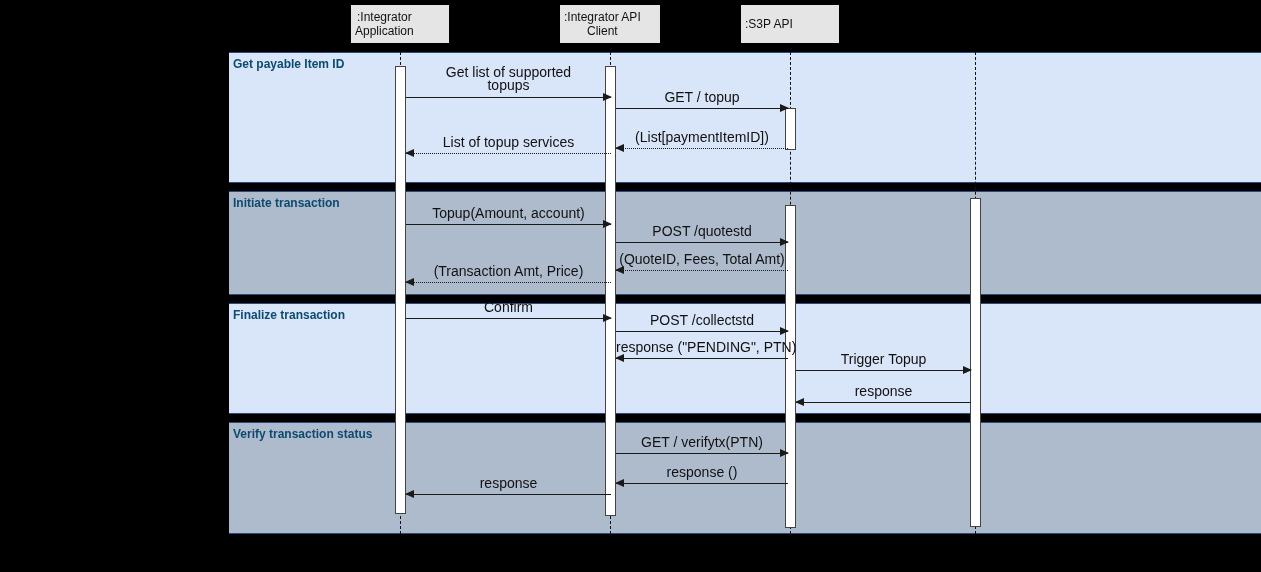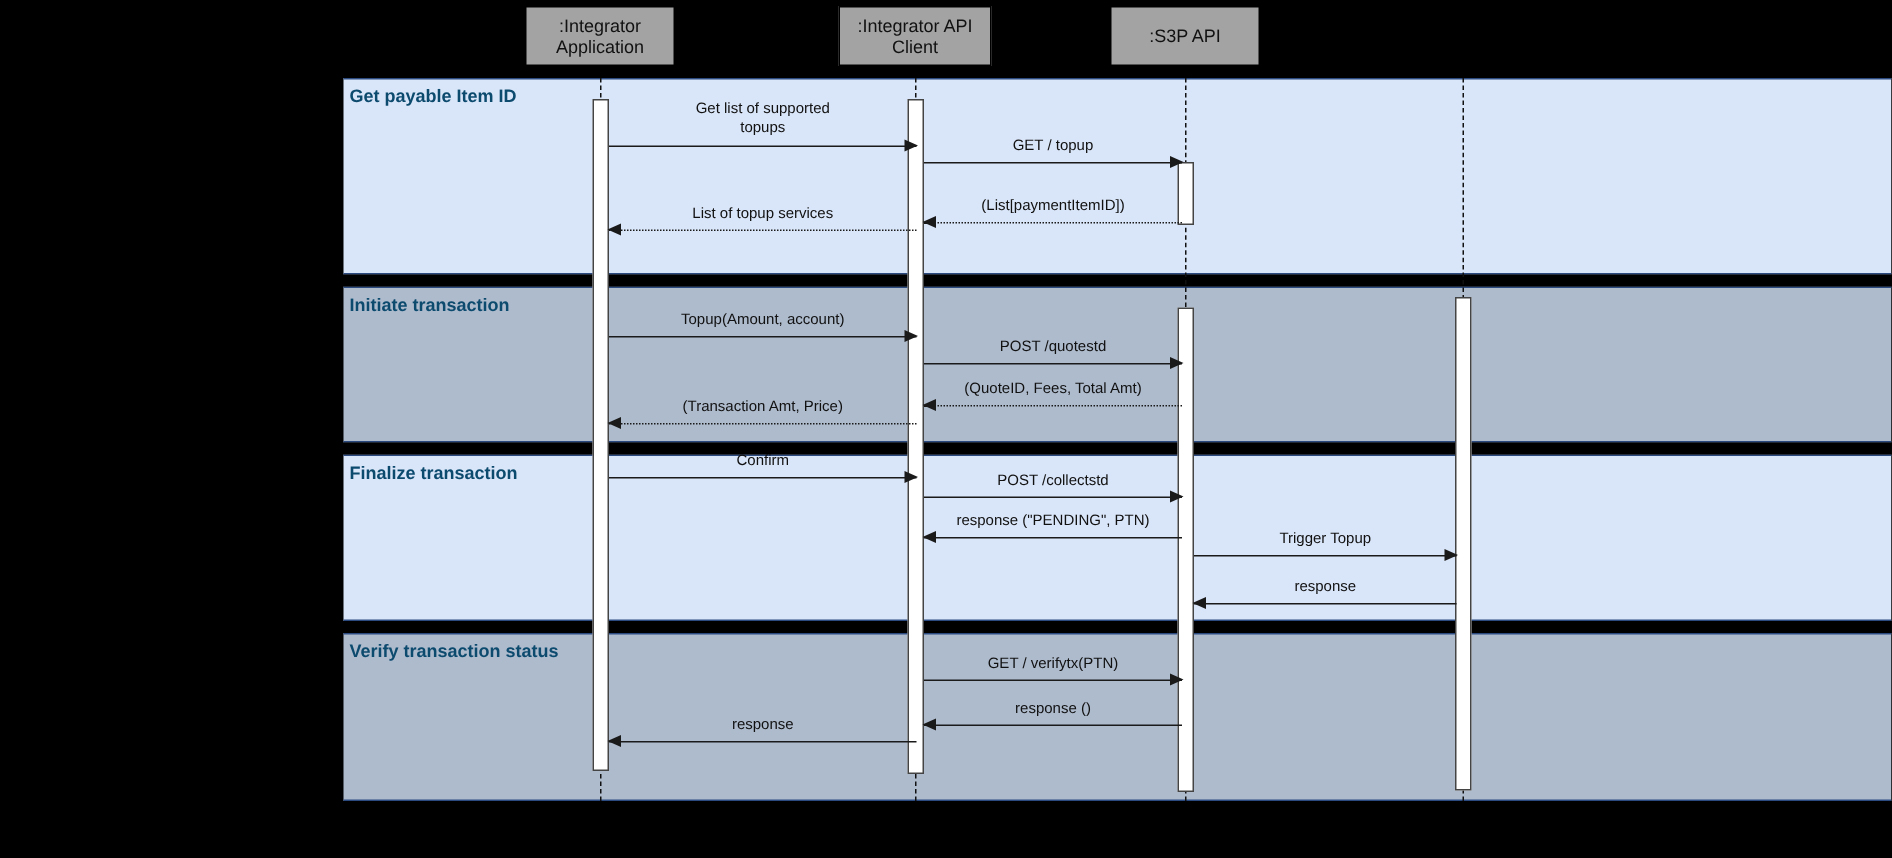--- a/index.html
+++ b/index.html
@@ -14,28 +14,28 @@
   }
   #root {
     position: relative;
     width: 1261px;
     height: 572px;
     background: #000000;
   }
   
   .participant-box {
     position: absolute;
-    background: #a3a3a3;
+    background: #e5e5e5;
     border: 1px solid #000000;
     color: #111111;
     font-size: 12px;
     line-height: 14px;
     display: flex;
     align-items: center;
-    justify-content: center;
+    justify-content: flex-start;
     text-align: center;
     box-sizing: border-box;
     padding: 2px 4px;
   }
   
   #canvas {
     position: absolute;
     left: 229px;
     top: 52px;
     width: 1032px;
@@ -104,21 +104,21 @@
     border-bottom: 4.5px solid transparent;
   }
   .msg.right .head { right: -1px; border-left: 9px solid #1a1a1a; }
   .msg.left  .head { left: -1px;  border-right: 9px solid #1a1a1a; }
   .msg .label {
     position: absolute;
     left: 0;
     width: 100%;
     bottom: 4px;
     text-align: center;
-    font-size: 10px;
+    font-size: 14px;
     color: #111111;
     white-space: nowrap;
     line-height: 13px;
   }
   .msg .label.two-line { bottom: 3px; }
 </style>
 </head>
 <body>
 
 <div id="root">

